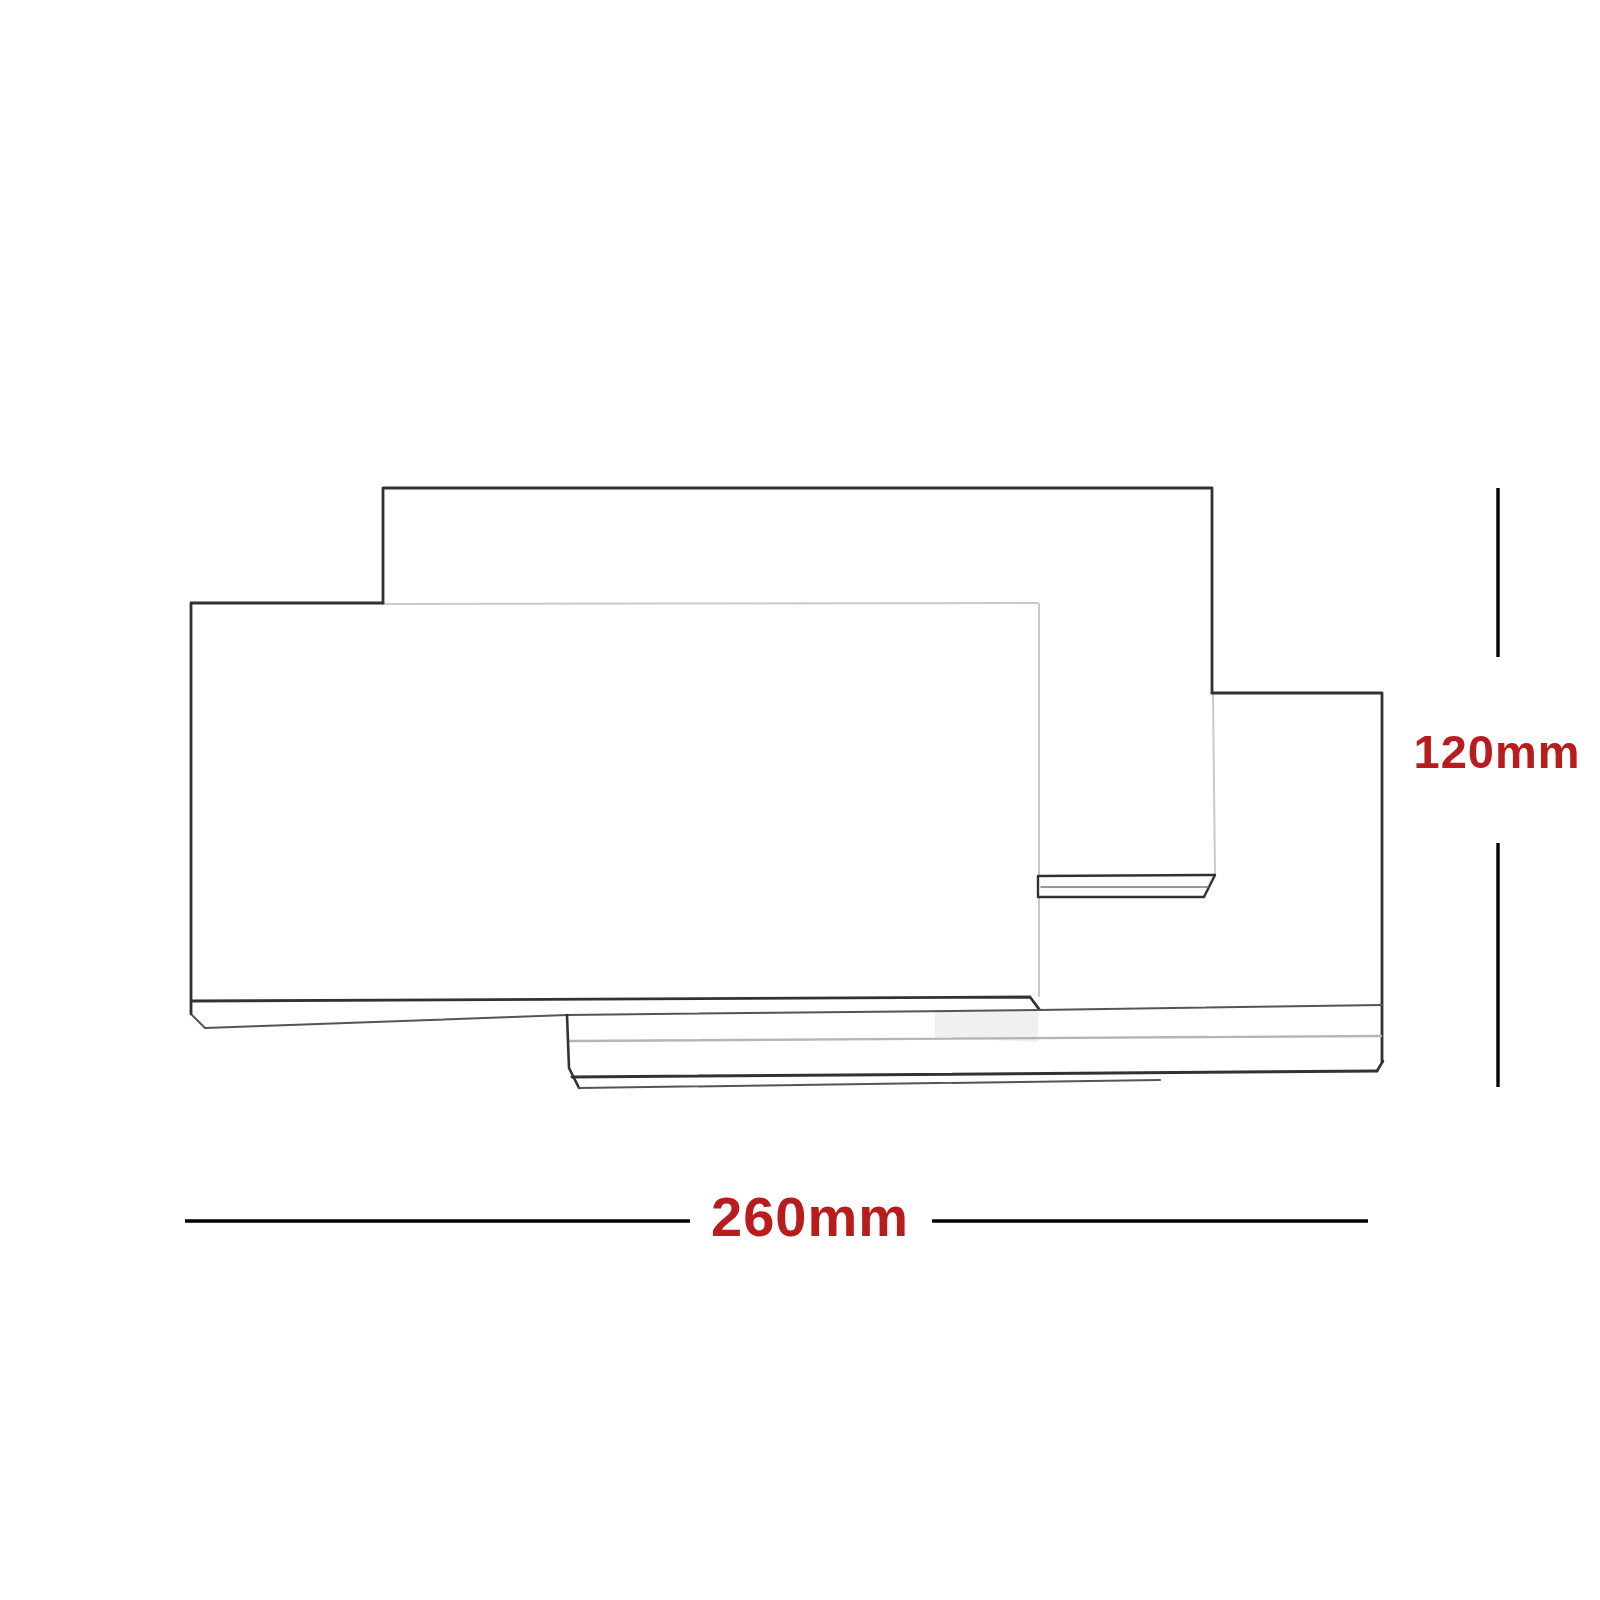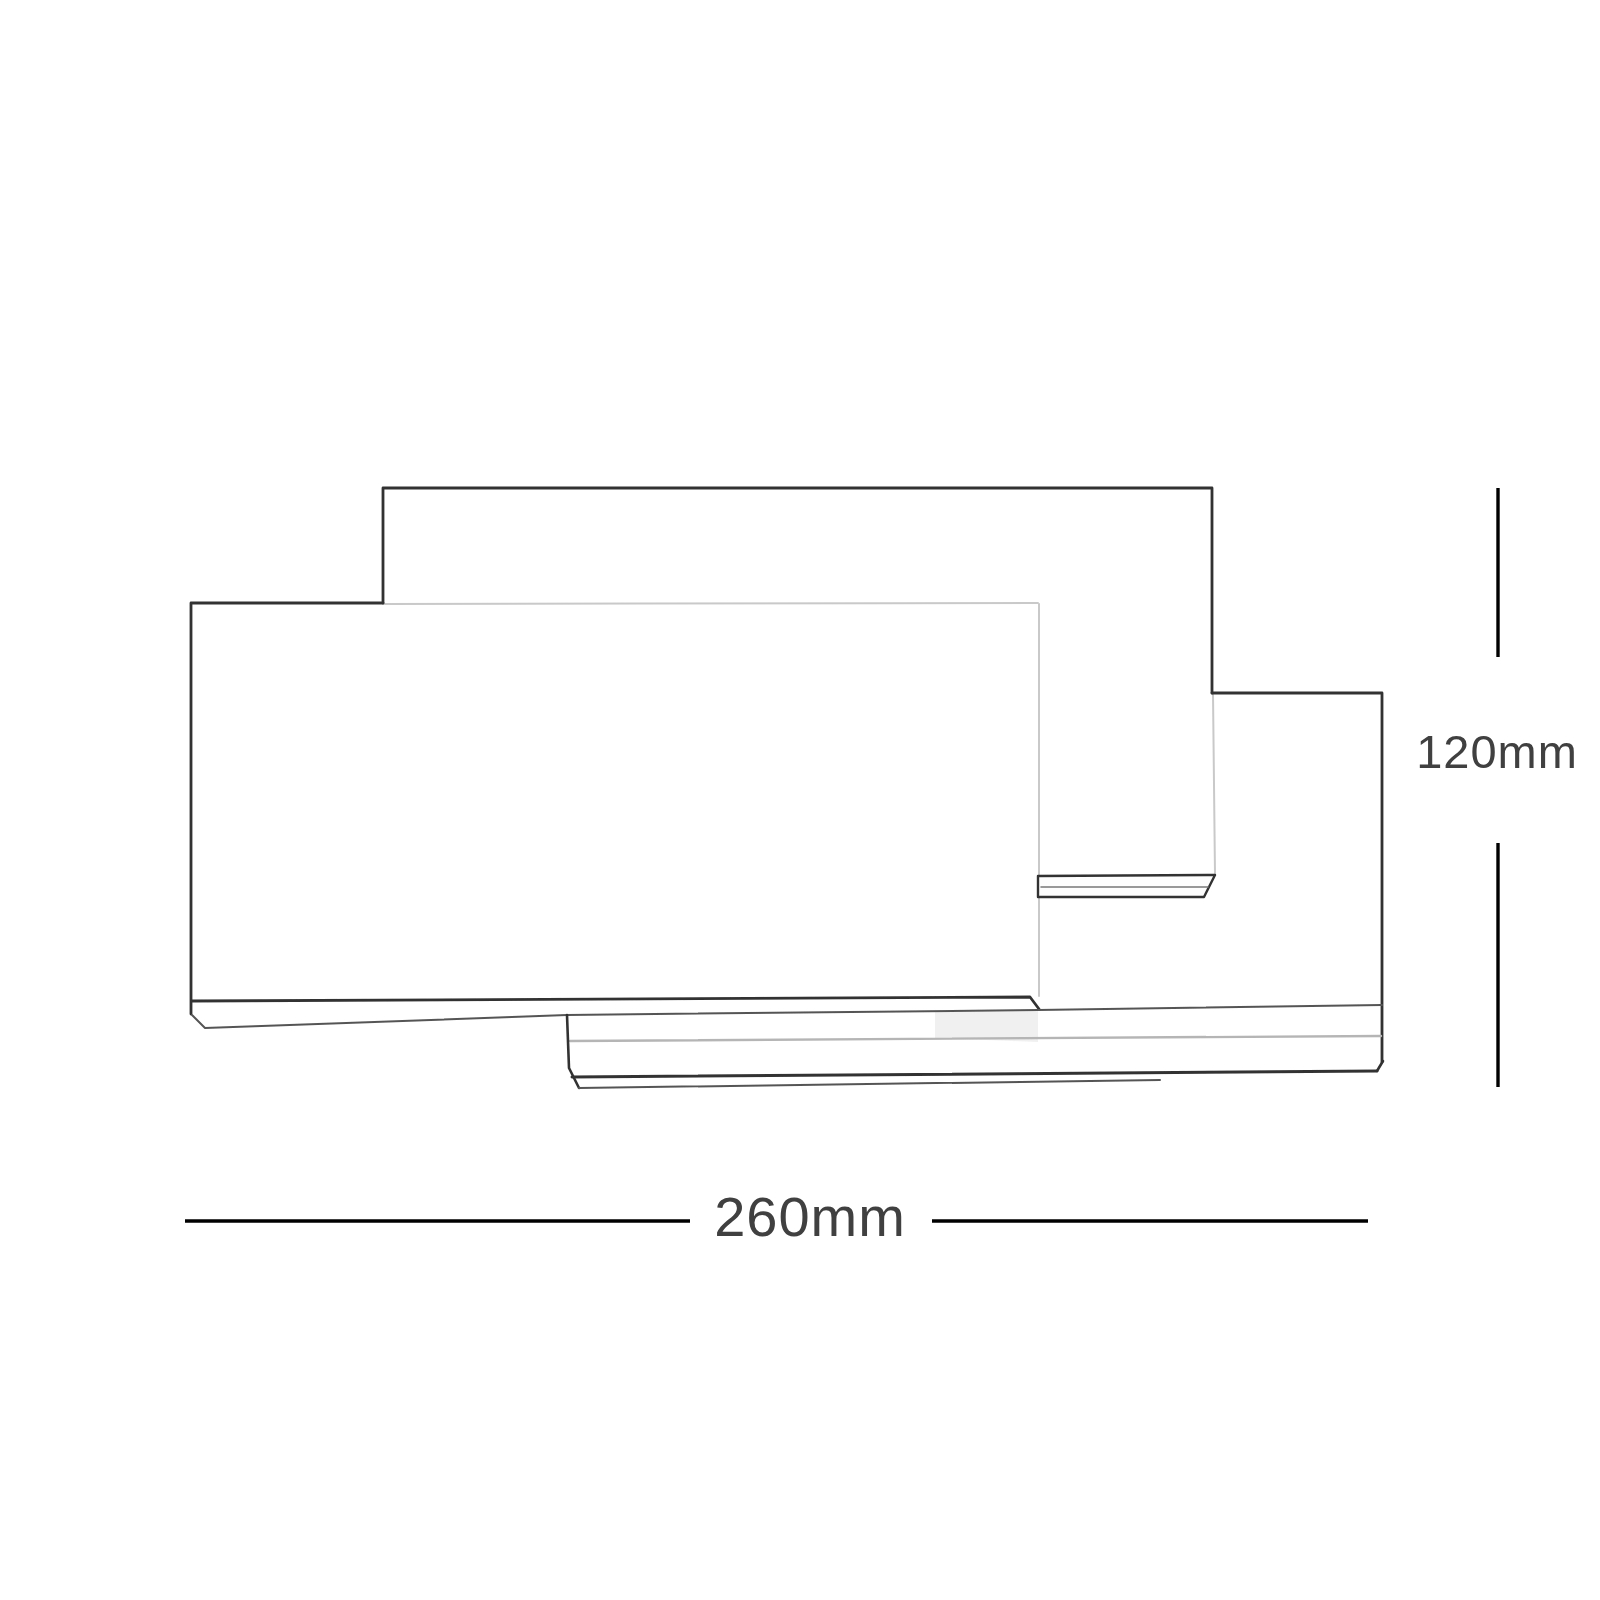--- a/index.html
+++ b/index.html
@@ -19,22 +19,22 @@
     position: absolute;
     left: 0;
     top: 0;
     width: 1600px;
     height: 1600px;
   }
   .dim-label {
     position: absolute;
     transform: translate(-50%, -50%);
     font-family: "Liberation Sans", sans-serif;
-    font-weight: 400;
-    color: #404040;
+    font-weight: 700;
+    color: #b91c1c;
     letter-spacing: 1px;
     white-space: nowrap;
     line-height: 1;
   }
   #width-label {
     left: 810px;
     top: 1217px;
     font-size: 56px;
     text-align: right;
   }

